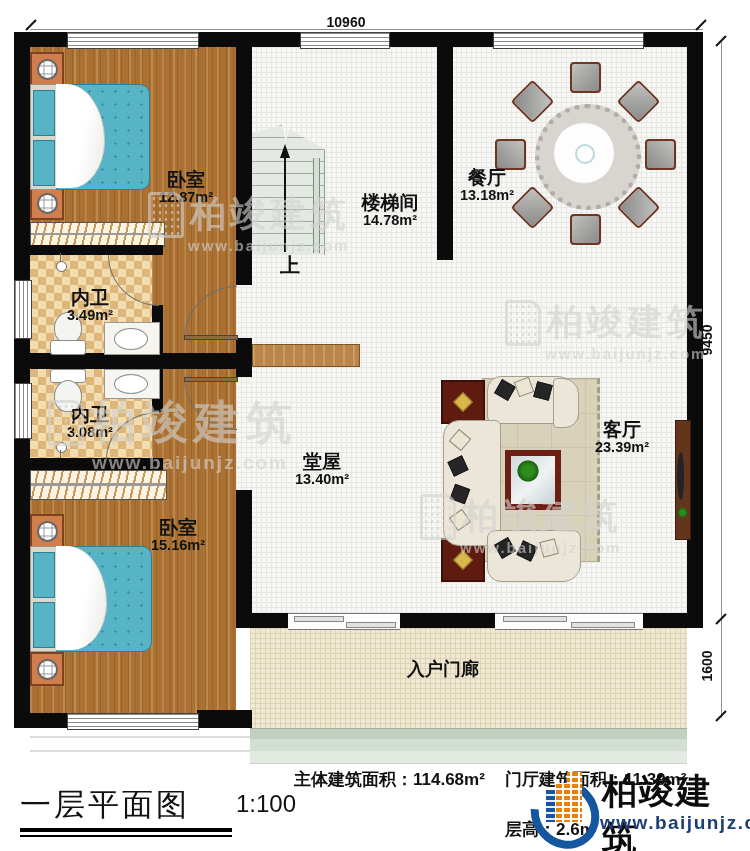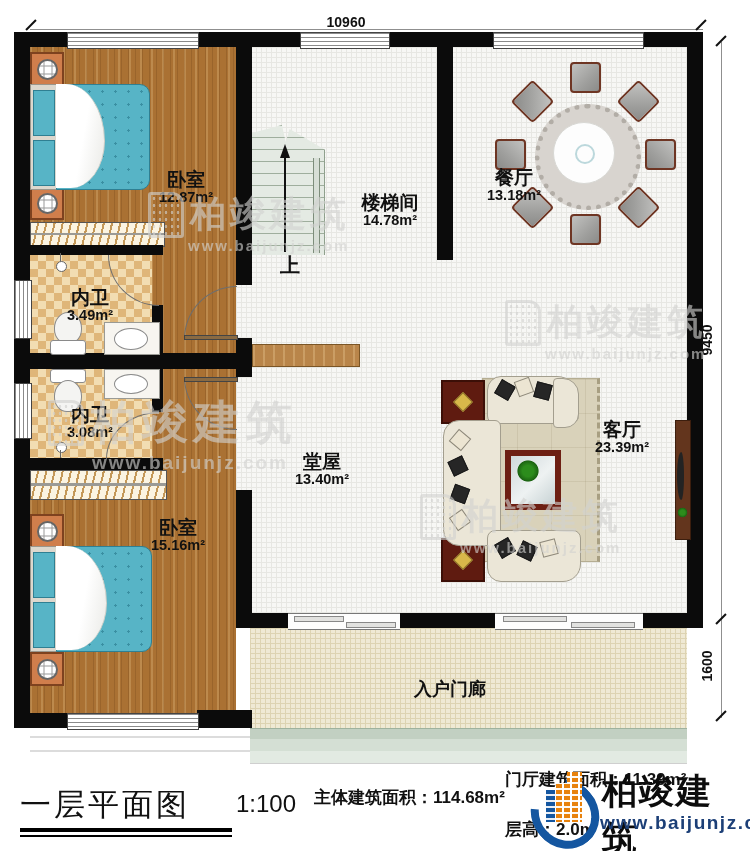--- a/index.html
+++ b/index.html
@@ -264,21 +264,21 @@
   <div class="abs apron" style="left:30px;top:750px;width:220px;height:2px;"></div>
 
   <div class="abs room-label" style="left:186px;top:170px;">
     <div class="rl-name">卧室</div>
     <div class="rl-area">12.87m²</div>
   </div>
   <div class="abs room-label" style="left:390px;top:193px;">
     <div class="rl-name">楼梯间</div>
     <div class="rl-area">14.78m²</div>
   </div>
-  <div class="abs room-label" style="left:487px;top:168px;margin-left:27px;">
+  <div class="abs room-label" style="left:487px;top:168px;">
     <div class="rl-name">餐厅</div>
     <div class="rl-area">13.18m²</div>
   </div>
   <div class="abs room-label" style="left:90px;top:288px;">
     <div class="rl-name">内卫</div>
     <div class="rl-area">3.49m²</div>
   </div>
   <div class="abs room-label" style="left:90px;top:405px;">
     <div class="rl-name">内卫</div>
     <div class="rl-area">3.08m²</div>
@@ -288,21 +288,21 @@
     <div class="rl-area">15.16m²</div>
   </div>
   <div class="abs room-label" style="left:322px;top:452px;">
     <div class="rl-name">堂屋</div>
     <div class="rl-area">13.40m²</div>
   </div>
   <div class="abs room-label" style="left:622px;top:420px;">
     <div class="rl-name">客厅</div>
     <div class="rl-area">23.39m²</div>
   </div>
-  <div class="abs room-label" style="left:443px;top:680px;margin-left:7px;">
+  <div class="abs room-label" style="left:443px;top:660px;">
     <div class="rl-name" style="font-size:18px;">入户门廊</div>
   </div>
 
   <div class="abs dimline" style="left:30px;top:29px;width:673px;height:1px;"></div>
   <div class="abs tick" style="left:24px;top:24px;width:14px;height:2px;"></div>
   <div class="abs tick" style="left:694px;top:24px;width:14px;height:2px;"></div>
   <div class="abs dim" style="left:316px;top:6px;width:60px;text-align:center;margin-top:8px;">10960</div>
   <div class="abs dimline" style="left:721px;top:42px;width:1px;height:676px;"></div>
   <div class="abs tick" style="left:714px;top:40px;width:14px;height:2px;"></div>
   <div class="abs tick" style="left:714px;top:618px;width:14px;height:2px;"></div>
@@ -336,23 +336,23 @@
         <span class="wm-icon"></span>
       <span class="wm-name">柏竣建筑</span>
       </div>
     <div class="wm-url" style="margin-left:40px;">www.baijunjz.com</div>
   </div>
 
   <div class="abs title" style="left:20px;top:784px;">一层平面图</div>
   <div class="abs" style="left:20px;top:828px;width:212px;height:4px;background:#000;"></div>
   <div class="abs" style="left:20px;top:835px;width:212px;height:2px;background:#000;"></div>
   <div class="abs scale" style="left:236px;top:790px;">1:100</div>
-  <div class="abs stat" style="left:314px;top:768px;margin-top:18px;">主体建筑面积：114.68m²</div>
+  <div class="abs stat" style="left:294px;top:768px;">主体建筑面积：114.68m²</div>
   <div class="abs stat" style="left:505px;top:768px;">门厅建筑面积：11.39m²</div>
-  <div class="abs stat" style="left:505px;top:818px;">层高：2.0m</div>
+  <div class="abs stat" style="left:505px;top:818px;">层高：2.6m</div>
 
   <div class="abs" style="left:528px;top:760px;width:220px;height:88px;">
     <div style="position:absolute;left:2px;top:8px;width:68px;height:74px;">
       <div class="swoosh" style="left:2px;top:10px;"></div>
       <div class="bldg-side" style="left:16px;top:22px;width:9px;height:32px;"></div>
       <div class="bldg-main" style="left:26px;top:4px;width:26px;height:50px;"></div>
     </div>
     <div class="brand-name" style="position:absolute;left:74px;top:8px;">柏竣建筑</div>
     <div class="brand-url" style="position:absolute;left:72px;top:52px;">www.baijunjz.com</div>
   </div>

